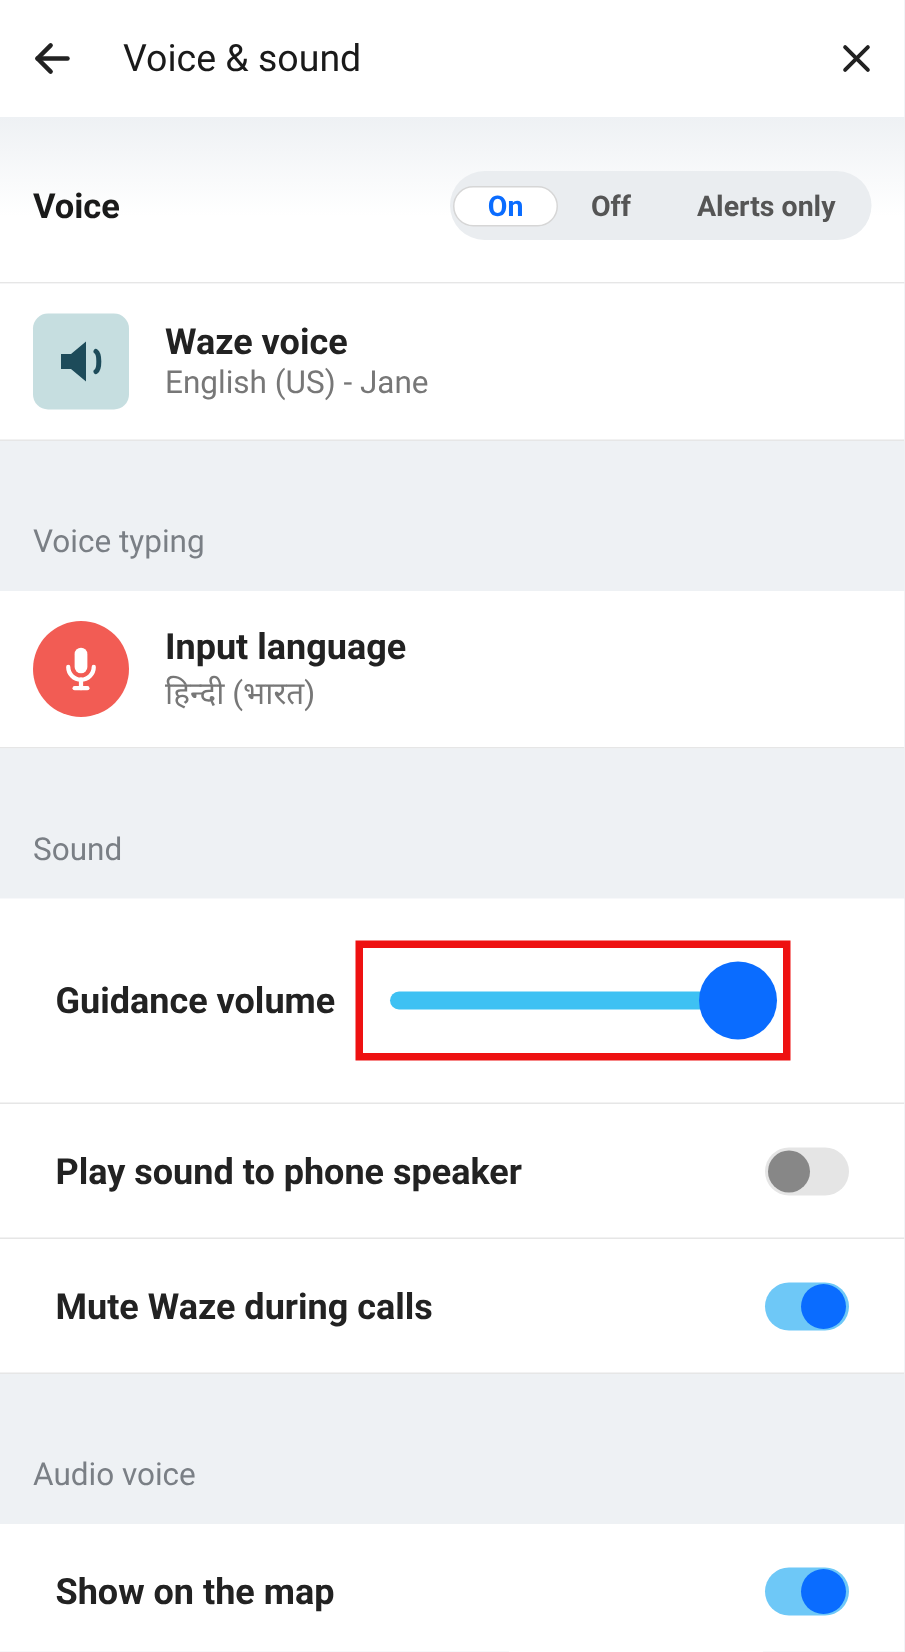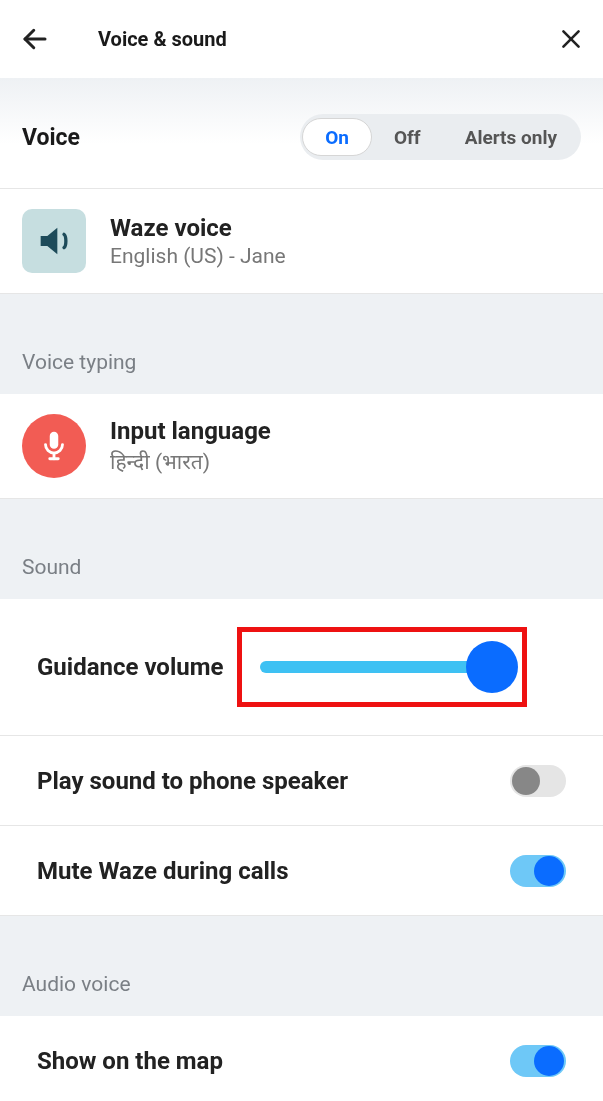--- a/index.html
+++ b/index.html
@@ -12,21 +12,21 @@
   overflow: hidden;
 }
 .header {
   display: flex;
   align-items: center;
   background: #fff;
   height: 78px;
   padding: 0 18px;
 }
 .back-arrow { width: 34px; height: 34px; display:flex; align-items:center; justify-content:center; }
-.header-title { font-size: 20px; font-weight: 700; margin-left: 46px; flex:1; }
+.header-title { font-size: 25px; font-weight: 400; margin-left: 30px; flex:1; }
 .close-x { width: 28px; height: 28px; display:flex; align-items:center; justify-content:center; }
 
 .sounds-row {
   background: linear-gradient(180deg, #eef1f4 0%, #ffffff 60%);
   display: flex;
   align-items: center;
   padding: 36px 22px 28px 22px;
   border-bottom: 1px solid #e6e6e6;
 }
 .sounds-label { font-size: 23px; font-weight: 700; flex:1; }
@@ -35,21 +35,21 @@
   align-items: center;
   background: #eaedf0;
   border-radius: 24px;
   height: 46px;
   padding: 2px;
 }
 .seg-item {
   font-size: 19px;
   font-weight: 700;
   padding: 0 22px;
-  height: 38px;
+  height: 27px;
   display:flex; align-items:center; justify-content:center;
   color: #555;
   border-radius: 22px;
 }
 .seg-item.active {
   background:#fff;
   color:#0a6cff;
   border:1px solid #d6d6d6;
 }
 

